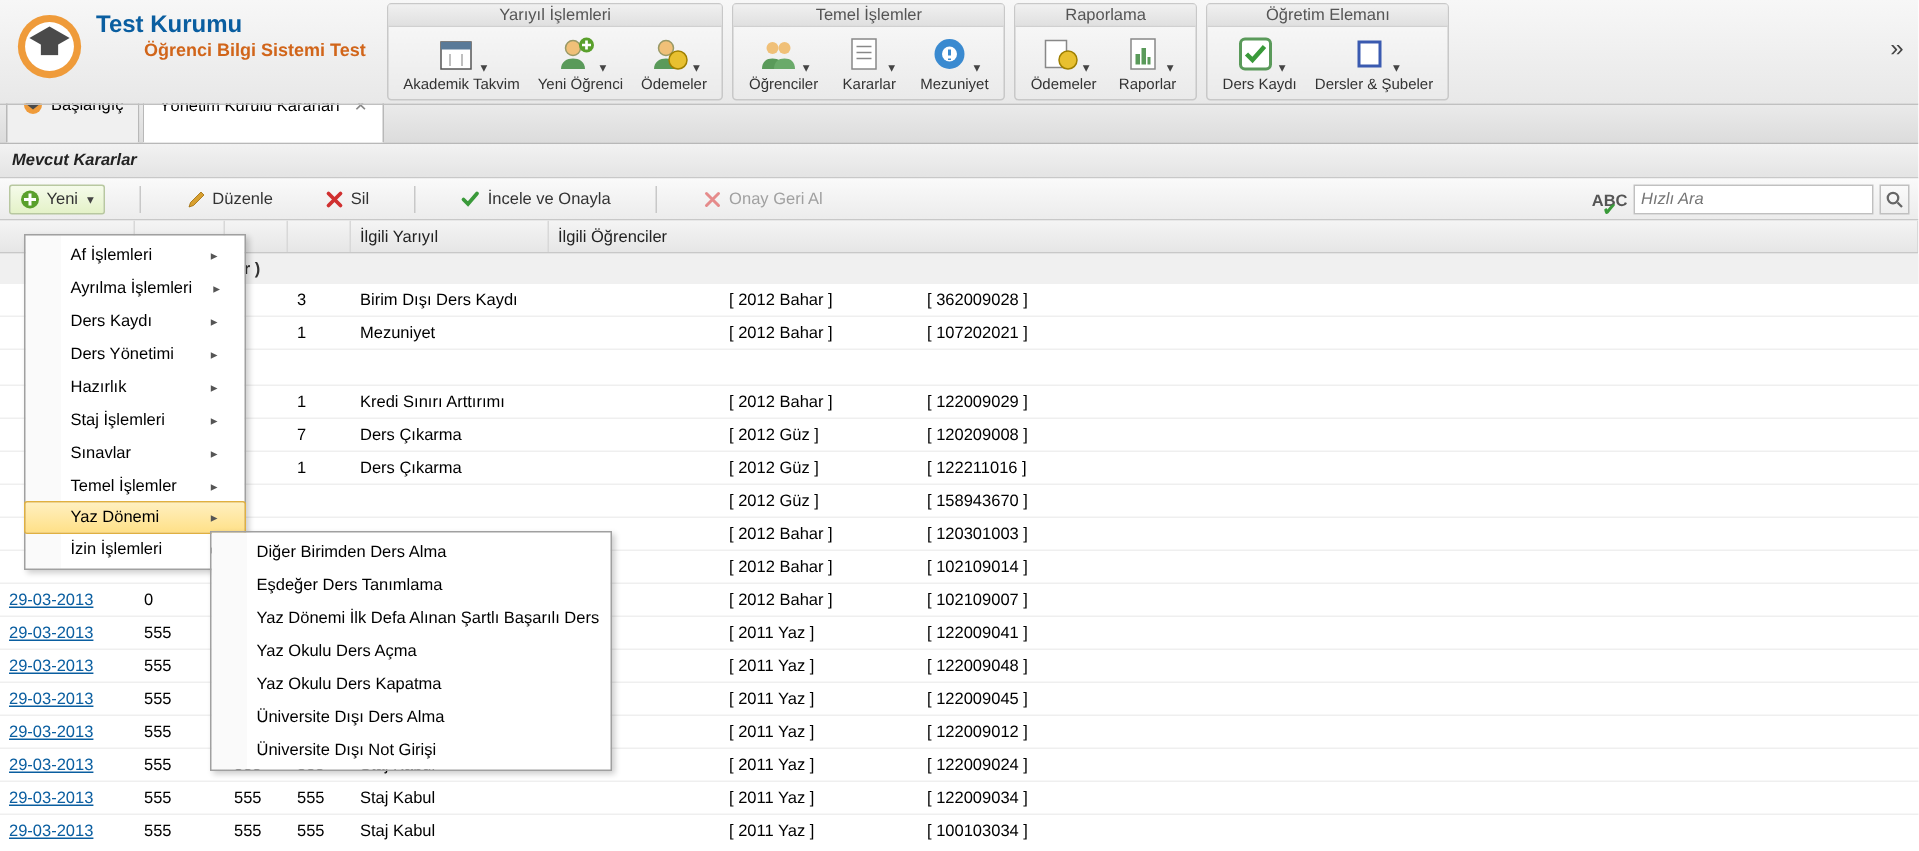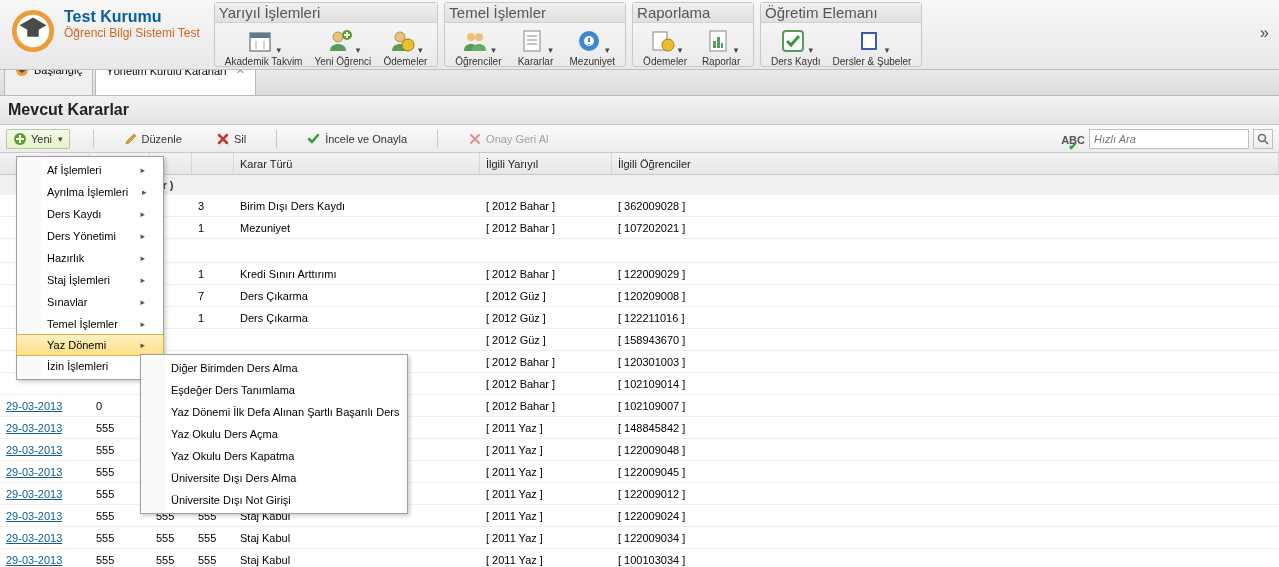--- a/index.html
+++ b/index.html
@@ -4,41 +4,41 @@
 <style>
 * { box-sizing: border-box; margin: 0; padding: 0; font-family: Tahoma, Arial, sans-serif; font-size: 11px; }
 body { background: #fff; color: #000; width: 1279px; height: 567px; overflow: hidden; position: relative; }
 
 
 .header { display: flex; align-items: flex-start; background: linear-gradient(to bottom, #f7f7f7, #e8e8e8); border-bottom: 1px solid #c0c0c0; height: 70px; padding: 2px 6px; position: relative; }
 .logo-block { display: flex; align-items: flex-start; gap: 8px; padding: 6px 14px 6px 4px; }
 .logo-svg { width: 46px; height: 46px; }
 .logo-text { display: flex; flex-direction: column; }
 .logo-title { color: #0a5ea0; font-size: 16px; font-weight: bold; }
-.logo-sub { color: #d1651a; font-size: 12px; font-weight: normal; }
+.logo-sub { color: #d1651a; font-size: 12px; font-weight: bold; margin-left: 32px; }
 
 .ribbon-groups { display: flex; gap: 6px; align-items: stretch; height: 100%; }
 .rgroup { border: 1px solid #c8c8c8; background: linear-gradient(to bottom, #fafafa, #eaeaea); border-radius: 3px; display: flex; flex-direction: column; min-width: 80px; }
-.rgroup-title { font-size: 15px; color: #555; background: linear-gradient(to bottom, #f0f0f0, #e0e0e0); padding: 1px 4px; border-bottom: 1px solid #d0d0d0; }
+.rgroup-title { text-align: center; font-size: 11px; color: #555; background: linear-gradient(to bottom, #f0f0f0, #e0e0e0); padding: 1px 4px; border-bottom: 1px solid #d0d0d0; }
 .rgroup-items { display: flex; padding: 2px 4px 2px; }
 .ritem { display: flex; flex-direction: column; align-items: center; justify-content: flex-start; padding: 2px 6px; cursor: pointer; min-width: 56px; }
 .ritem .ricon { width: 28px; height: 28px; display: flex; align-items: center; justify-content: center; }
 .ritem .rlabel { font-size: 10px; color: #333; margin-top: 1px; text-align: center; white-space: nowrap; }
 .chevron-down { font-size: 9px; color: #444; margin-left: 2px; }
 
 .overflow-arrow { position: absolute; right: 10px; top: 24px; font-size: 16px; color: #444; cursor: pointer; }
 
 
 .tabs { display: flex; align-items: flex-end; background: linear-gradient(to bottom, #eaeaea, #dcdcdc); border-bottom: 1px solid #b8b8b8; padding: 3px 4px 0; height: 26px; gap: 2px; }
 .tab { background: #f0f0f0; border: 1px solid #b8b8b8; border-bottom: none; border-radius: 3px 3px 0 0; padding: 18px 10px; display: flex; align-items: center; gap: 5px; cursor: pointer; }
 .tab.active { background: #fff; }
 .tab .close { color: #888; font-size: 11px; margin-left: 4px; }
 
 
-.panel-title { background: linear-gradient(to bottom, #f2f2f2, #e4e4e4); border-bottom: 1px solid #c8c8c8; padding: 5px 8px; font-weight: bold; font-size: 16px; color: #222; }
+.panel-title { background: linear-gradient(to bottom, #f2f2f2, #e4e4e4); border-bottom: 1px solid #c8c8c8; padding: 5px 8px; font-weight: bold; font-size: 11px; color: #222; font-style: italic; }
 
 
 .toolbar { display: flex; align-items: center; background: linear-gradient(to bottom, #fafafa, #ececec); border-bottom: 1px solid #c8c8c8; padding: 3px 6px; gap: 20px; height: 28px; }
 .tbtn { display: flex; align-items: center; gap: 4px; padding: 2px 6px; border: 1px solid transparent; border-radius: 2px; cursor: pointer; color: #333; }
 .tbtn .ticon { width: 14px; height: 14px; display: inline-flex; }
 .tbtn.disabled { color: #a0a0a0; cursor: default; }
 .tsep { width: 1px; height: 18px; background: #c8c8c8; margin: 0 3px; }
 .spacer { flex: 1; }
 .search-wrap { display: flex; align-items: flex-end; gap: 4px; }
 .abc-icon { font-size: 9px; color: #555; font-weight: bold; display:flex; flex-direction:column; line-height:6px; align-items:center;}
@@ -328,21 +328,20 @@
     </div>
   </div>
 </div>
 
 <div class="grid-wrap">
   <div class="grid-head">
     <div class="col c-date"></div>
     <div class="col c-no"></div>
     <div class="col c-kno"></div>
     <div class="col c-adet"></div>
-    <div class="col c-tur">Karar Türü</div>
     <div class="col c-yariyil">İlgili Yarıyıl</div>
     <div class="col c-ogr">İlgili Öğrenciler</div>
   </div>
   <div class="grid-body" id="grid-body">
       <div class="group-row">
         <span style="width:140px;"></span>
         <span>arar )</span>
       </div>
       <div class="grow">
         <div class="cell c-date"></div>
@@ -430,21 +429,21 @@
       </div>
       <div class="grow">
         <div class="cell c-date">
           <span class="link">29-03-2013</span>
         </div>
         <div class="cell c-no">555</div>
         <div class="cell c-kno"></div>
         <div class="cell c-adet"></div>
         <div class="cell c-tur"></div>
         <div class="cell c-yariyil">[ 2011 Yaz ]</div>
-        <div class="cell c-ogr">[ 148845842 ]</div>
+        <div class="cell c-ogr">[ 122009041 ]</div>
       </div>
       <div class="grow">
         <div class="cell c-date">
           <span class="link">29-03-2013</span>
         </div>
         <div class="cell c-no">555</div>
         <div class="cell c-kno"></div>
         <div class="cell c-adet"></div>
         <div class="cell c-tur"></div>
         <div class="cell c-yariyil">[ 2011 Yaz ]</div>

